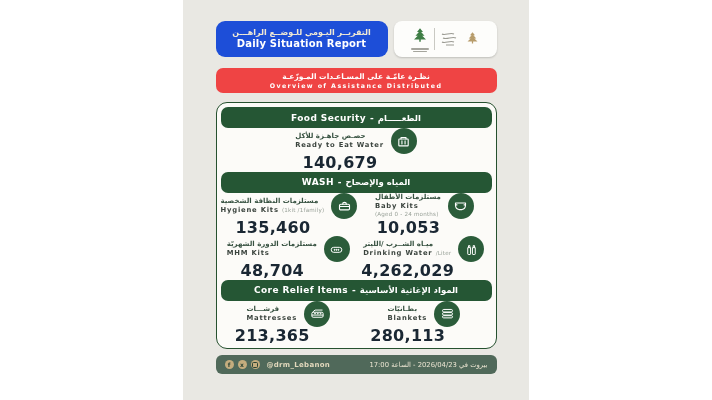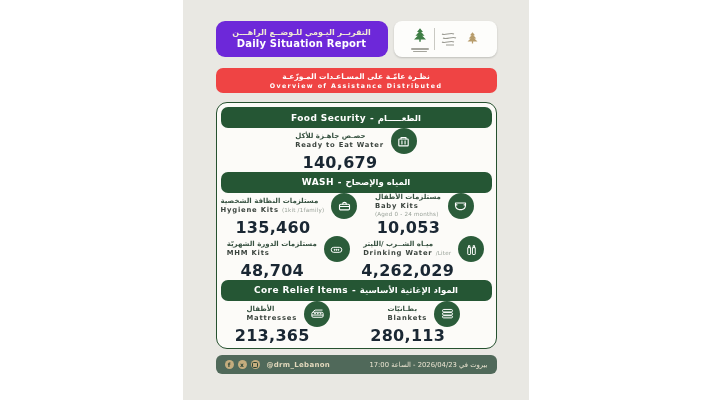--- a/index.html
+++ b/index.html
@@ -2,21 +2,21 @@
 <html lang="en"><head>
 <meta charset="utf-8">
 <style>
   html,body{margin:0;padding:0;width:712px;height:400px;background:#ffffff;overflow:hidden;
     font-family:"DejaVu Sans",sans-serif;}
   .canvas{width:346px;height:400px;margin:0 auto;background:#e9e8e3;box-sizing:border-box;padding-top:21px;}
   .content{width:281px;margin:0 auto;}
 
   
   .header-row{display:flex;gap:6px;height:36px;}
-  .title-box{flex:1;background:#6d28d9;border-radius:9px;display:flex;flex-direction:column;
+  .title-box{flex:1;background:#1d4ed8;border-radius:9px;display:flex;flex-direction:column;
     align-items:center;justify-content:center;line-height:1.25;}
   .title-ar{color:#efe8d4;font-size:8px;font-weight:bold;}
   .title-en{color:#ffffff;font-size:10px;font-weight:bold;letter-spacing:.2px;}
   .logo-box{width:103px;background:#fdfdfb;border-radius:8px;display:flex;align-items:center;
     justify-content:center;gap:5px;box-shadow:0 1px 2px rgba(0,0,0,.18);}
   .logo-divider{width:1px;height:22px;background:#c9c9c3;}
   .logo-col{display:flex;flex-direction:column;align-items:center;gap:1px;}
   .logo-line{width:18px;height:1.5px;background:#a5a59d;border-radius:1px;}
 
   
@@ -218,21 +218,21 @@
                   <rect x="4" y="10.5" width="16" height="4" rx="2"></rect>
                   <rect x="4" y="15.5" width="16" height="3.5" rx="1.75"></rect>
               </svg>
             </div>
           </div>
           <div class="stat-value">280,113</div>
         </div>
         <div class="stat">
           <div class="stat-top">
             <div class="stat-labels">
-              <div class="label-ar" dir="rtl">الأطفال</div>
+              <div class="label-ar" dir="rtl">فرشـــات</div>
               <div class="label-en">Mattresses</div>
             </div>
             <div class="icon-circle">
               <svg width="15" height="15" viewBox="0 0 24 24" stroke="#fff" stroke-width="1.6" fill="none" stroke-linejoin="round">
                 <path d="M4 10l4-3.5h12"></path>
                   <rect x="3" y="10" width="18" height="8" rx="2"></rect>
                   <path d="M3 14.5h18"></path>
                 <circle cx="8" cy="12.2" r=".7" fill="#fff"></circle>
                   <circle cx="12.5" cy="12.2" r=".7" fill="#fff"></circle>
                   <circle cx="17" cy="12.2" r=".7" fill="#fff"></circle>

